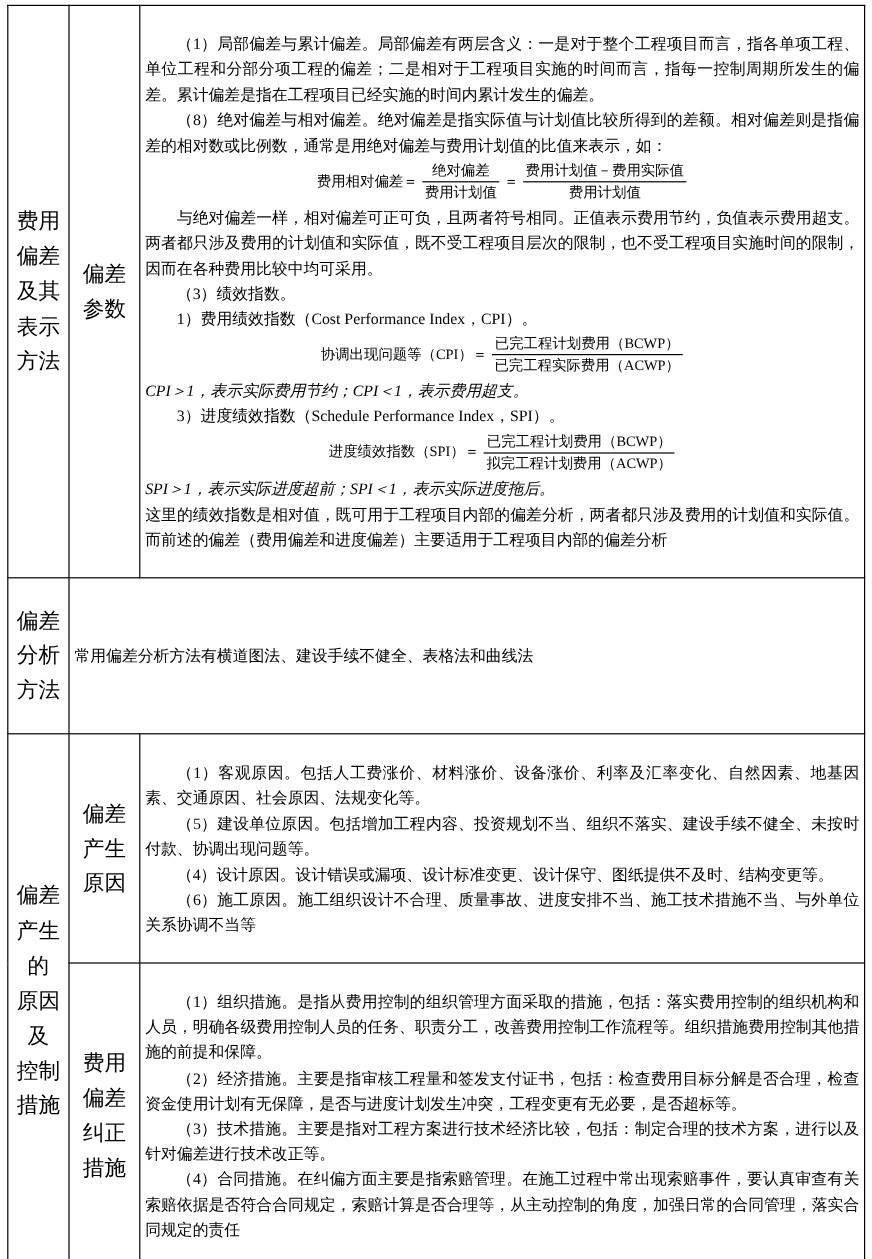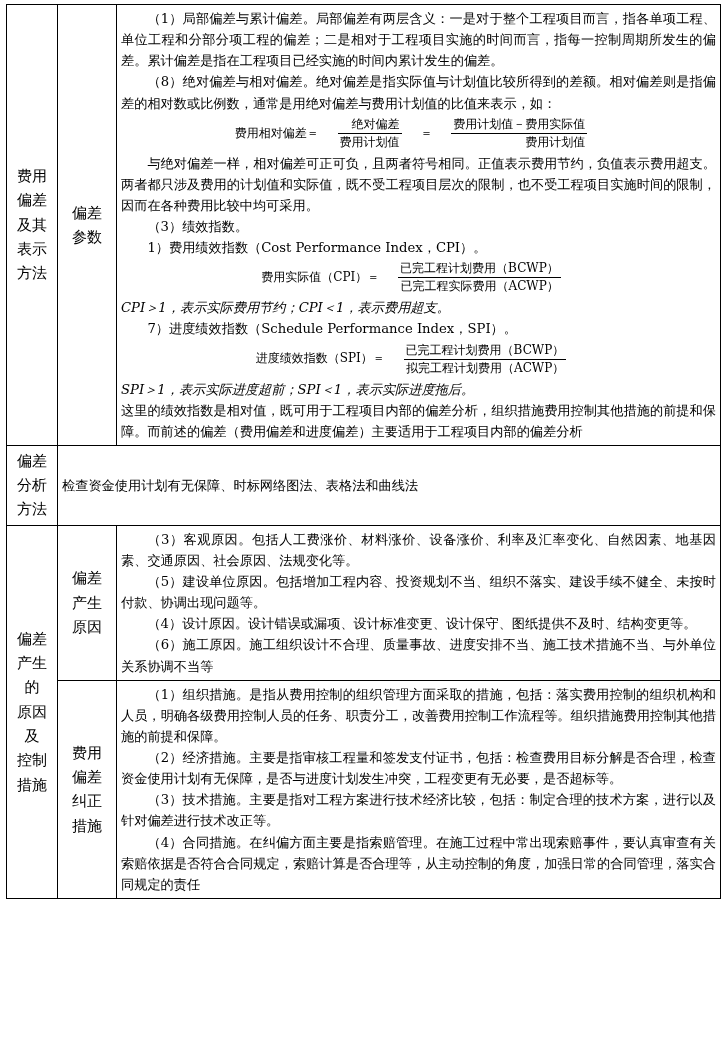--- a/index.html
+++ b/index.html
@@ -18,23 +18,24 @@
     padding: 4px 6px 6px 6px;
   }
   table.doc {
     border-collapse: collapse;
     width: 715px;
     table-layout: fixed;
   }
   table.doc td {
     border: 1px solid #000000;
     vertical-align: middle;
-    padding: 3px 4px;
+    padding: 21px 4px;
     font-size: 13.2px;
     line-height: 1.58;
+    font-family: Liberation Serif, serif;
   }
   td.col1 {
     width: 42px;
     text-align: center;
     letter-spacing: 0px;
   }
   td.col2 {
     width: 50px;
     text-align: center;
   }
@@ -42,44 +43,44 @@
     vertical-align: top;
     padding: 4px 6px 5px 6px;
   }
   td.colspan23 {
     vertical-align: middle;
     padding: 8px 10px;
   }
   .vlabel {
     display: block;
     line-height: 1.62;
-    font-size: 15px;
+    font-size: 18px;
   }
   p {
     margin: 0;
     text-align: justify;
     text-justify: inter-ideograph;
     line-height: 1.6;
   }
   p.ind {
     text-indent: 2em;
   }
   p.noind {
     text-indent: 0;
   }
   .ital {
     font-style: italic;
   }
   
   .frac {
     display: inline-block;
     vertical-align: middle;
-    text-align: right;
+    text-align: center;
     line-height: 1.25;
-    margin: 0 15px;
+    margin: 0 1px;
   }
   .frac .num {
     display: block;
     border-bottom: 1px solid #000;
     padding: 0 2px 1px 2px;
     white-space: nowrap;
   }
   .frac .den {
     display: block;
     padding: 1px 2px 0 2px;
@@ -131,69 +132,69 @@
             <span class="num">费用计划值－费用实际值</span>
             <span class="den">费用计划值</span>
           </span>
         </p>
 
         <p class="ind">与绝对偏差一样，相对偏差可正可负，且两者符号相同。正值表示费用节约，负值表示费用超支。两者都只涉及费用的计划值和实际值，既不受工程项目层次的限制，也不受工程项目实施时间的限制，因而在各种费用比较中均可采用。</p>
         <p class="ind">（3）绩效指数。</p>
         <p class="ind">1）费用绩效指数（Cost Performance Index，CPI）。</p>
 
         <p class="eqline">
-          <span class="eqlabel">费用实际值（CPI）＝</span>
+          <span class="eqlabel">协调出现问题等（CPI）＝</span>
           <span class="frac">
             <span class="num">已完工程计划费用（BCWP）</span>
             <span class="den">已完工程实际费用（ACWP）</span>
           </span>
         </p>
 
         <p class="noind ital">CPI＞1，表示实际费用节约；CPI＜1，表示费用超支。</p>
-        <p class="ind">7）进度绩效指数（Schedule Performance Index，SPI）。</p>
+        <p class="ind">3）进度绩效指数（Schedule Performance Index，SPI）。</p>
 
         <p class="eqline">
           <span class="eqlabel">进度绩效指数（SPI）＝</span>
           <span class="frac">
             <span class="num">已完工程计划费用（BCWP）</span>
             <span class="den">拟完工程计划费用（ACWP）</span>
           </span>
         </p>
 
         <p class="noind ital">SPI＞1，表示实际进度超前；SPI＜1，表示实际进度拖后。</p>
-        <p class="noind">这里的绩效指数是相对值，既可用于工程项目内部的偏差分析，组织措施费用控制其他措施的前提和保障。而前述的偏差（费用偏差和进度偏差）主要适用于工程项目内部的偏差分析</p>
+        <p class="noind">这里的绩效指数是相对值，既可用于工程项目内部的偏差分析，两者都只涉及费用的计划值和实际值。而前述的偏差（费用偏差和进度偏差）主要适用于工程项目内部的偏差分析</p>
       </td>
     </tr>
 
     <tr>
       <td class="col1">
         <span class="vlabel">偏差</span>
         <span class="vlabel">分析</span>
         <span class="vlabel">方法</span>
       </td>
       <td class="colspan23" colspan="2">
-        <p class="noind">检查资金使用计划有无保障、时标网络图法、表格法和曲线法</p>
+        <p class="noind">常用偏差分析方法有横道图法、建设手续不健全、表格法和曲线法</p>
       </td>
     </tr>
 
     <tr>
       <td class="col1" rowspan="2">
         <span class="vlabel">偏差</span>
         <span class="vlabel">产生的</span>
         <span class="vlabel">原因及</span>
         <span class="vlabel">控制</span>
         <span class="vlabel">措施</span>
       </td>
       <td class="col2">
         <span class="vlabel">偏差</span>
         <span class="vlabel">产生</span>
         <span class="vlabel">原因</span>
       </td>
       <td class="col3">
-        <p class="ind">（3）客观原因。包括人工费涨价、材料涨价、设备涨价、利率及汇率变化、自然因素、地基因素、交通原因、社会原因、法规变化等。</p>
+        <p class="ind">（1）客观原因。包括人工费涨价、材料涨价、设备涨价、利率及汇率变化、自然因素、地基因素、交通原因、社会原因、法规变化等。</p>
         <p class="ind">（5）建设单位原因。包括增加工程内容、投资规划不当、组织不落实、建设手续不健全、未按时付款、协调出现问题等。</p>
         <p class="ind">（4）设计原因。设计错误或漏项、设计标准变更、设计保守、图纸提供不及时、结构变更等。</p>
         <p class="ind">（6）施工原因。施工组织设计不合理、质量事故、进度安排不当、施工技术措施不当、与外单位关系协调不当等</p>
       </td>
     </tr>
 
     <tr>
       <td class="col2">
         <span class="vlabel">费用</span>
         <span class="vlabel">偏差</span>

